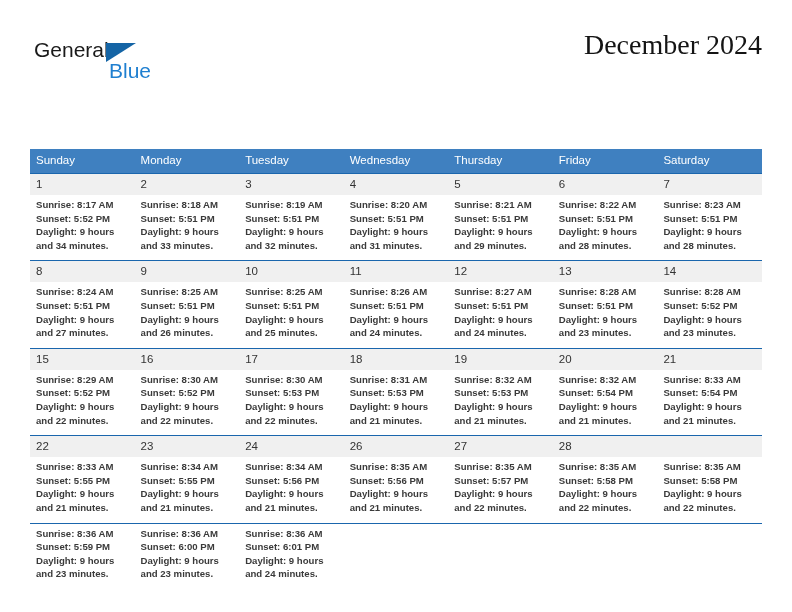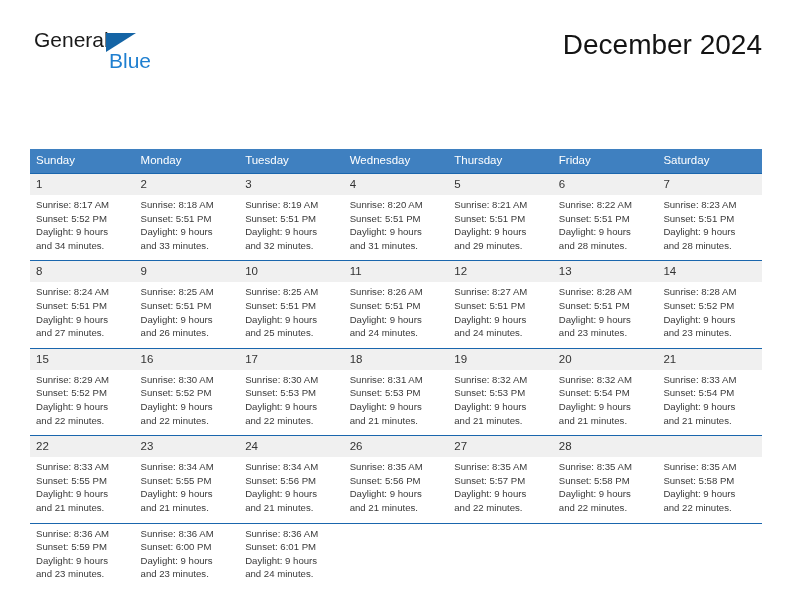--- a/index.html
+++ b/index.html
@@ -27,21 +27,21 @@
     position: absolute;
     top: 28px;
     left: 30px;
     right: 30px;
     height: 66px;
   }
 
   .brand {
     position: absolute;
     left: 4px;
-    top: 0;
+    top: 10px;
     width: 120px;
     height: 52px;
   }
   .brand-general {
     position: absolute;
     left: 0;
     top: 0;
     font-size: 21px;
     letter-spacing: 0px;
     color: #1a1a1a;
@@ -73,20 +73,21 @@
     right: 0;
     top: 0;
     text-align: right;
   }
   .cal-title {
     font-size: 28px;
     font-weight: normal;
     color: #141414;
     line-height: 34px;
     white-space: nowrap;
+    font-family: Liberation Serif, serif;
   }
   .cal-subtitle {
     font-size: 14.5px;
     color: #141414;
     line-height: 20px;
     margin-top: 4px;
     white-space: nowrap;
   }
 
   
@@ -132,20 +133,21 @@
     padding: 3px 0 3px 6px;
     font-size: 11.5px;
     color: #333333;
     line-height: 15px;
   }
 
   .info-row {
     display: flex;
     width: 100%;
     background: #ffffff;
+    font-weight: bold;
   }
   .info-cell {
     width: 104.57px;
     box-sizing: border-box;
     padding: 3px 5px 8px 6px;
     font-size: 9.6px;
     color: #3a3a3a;
     line-height: 13.6px;
   }
   .info-cell .line {

